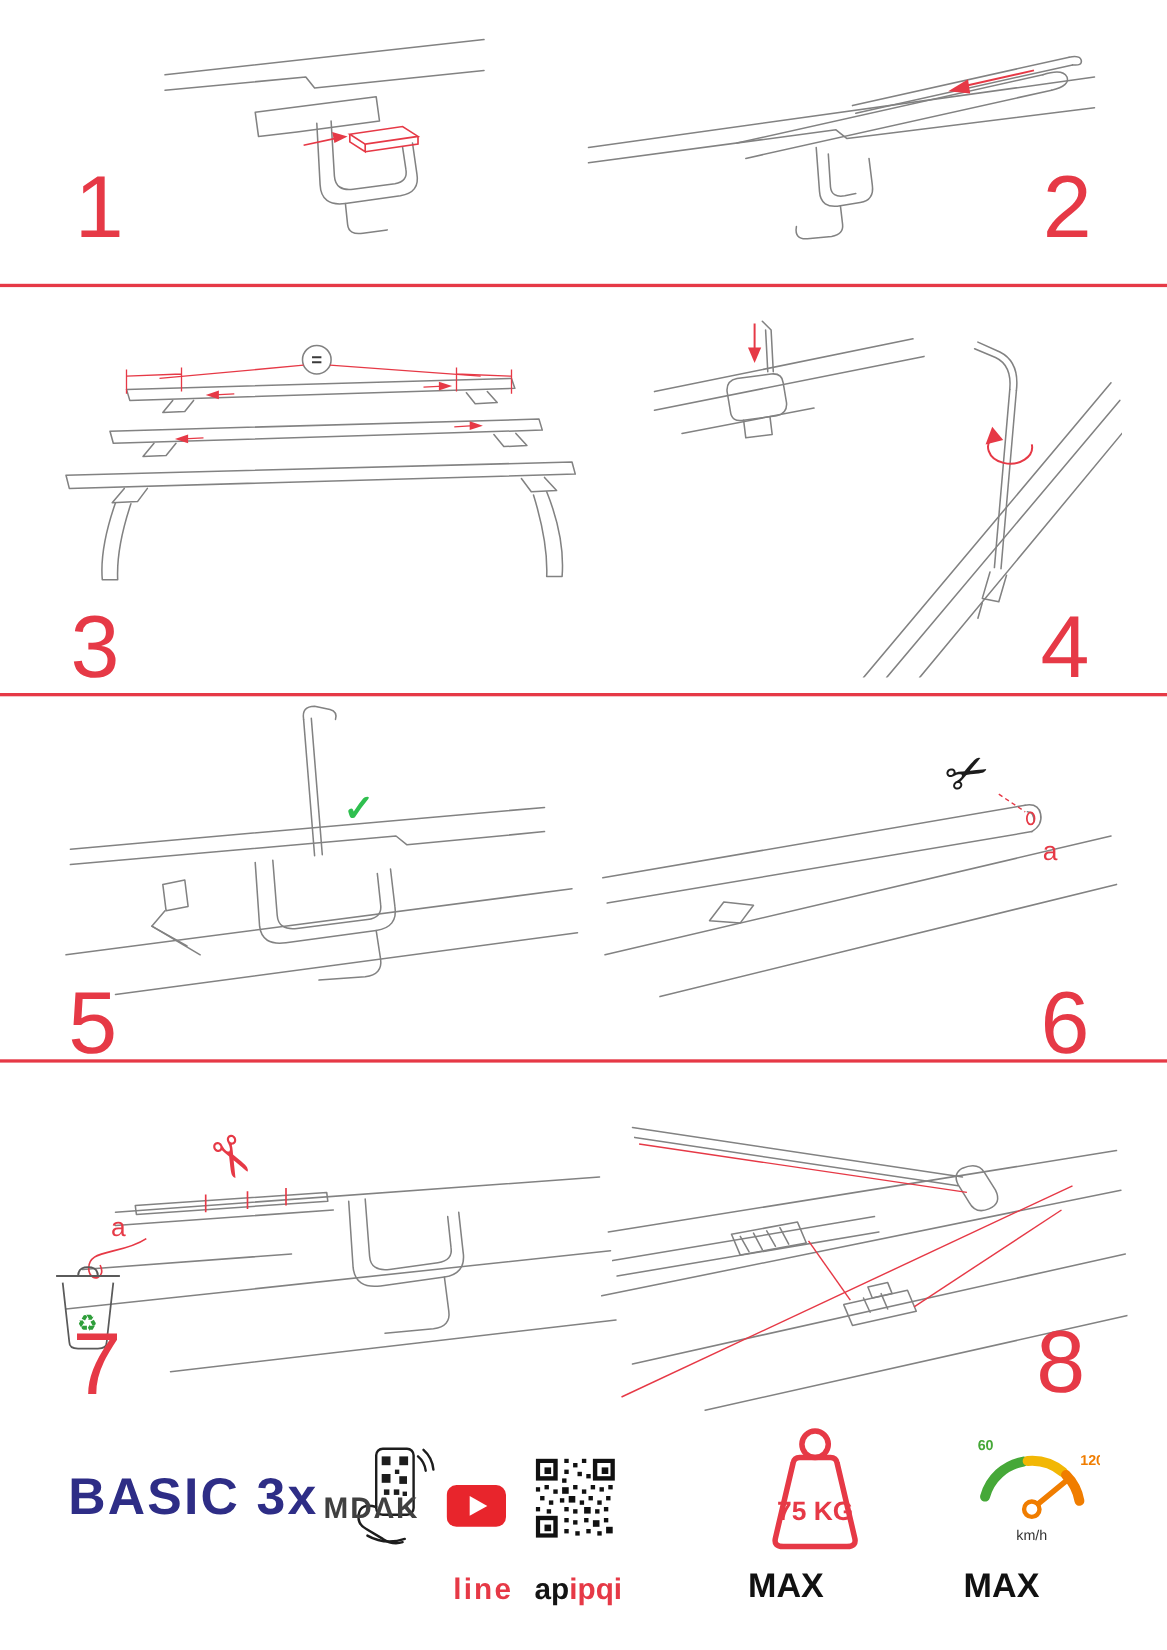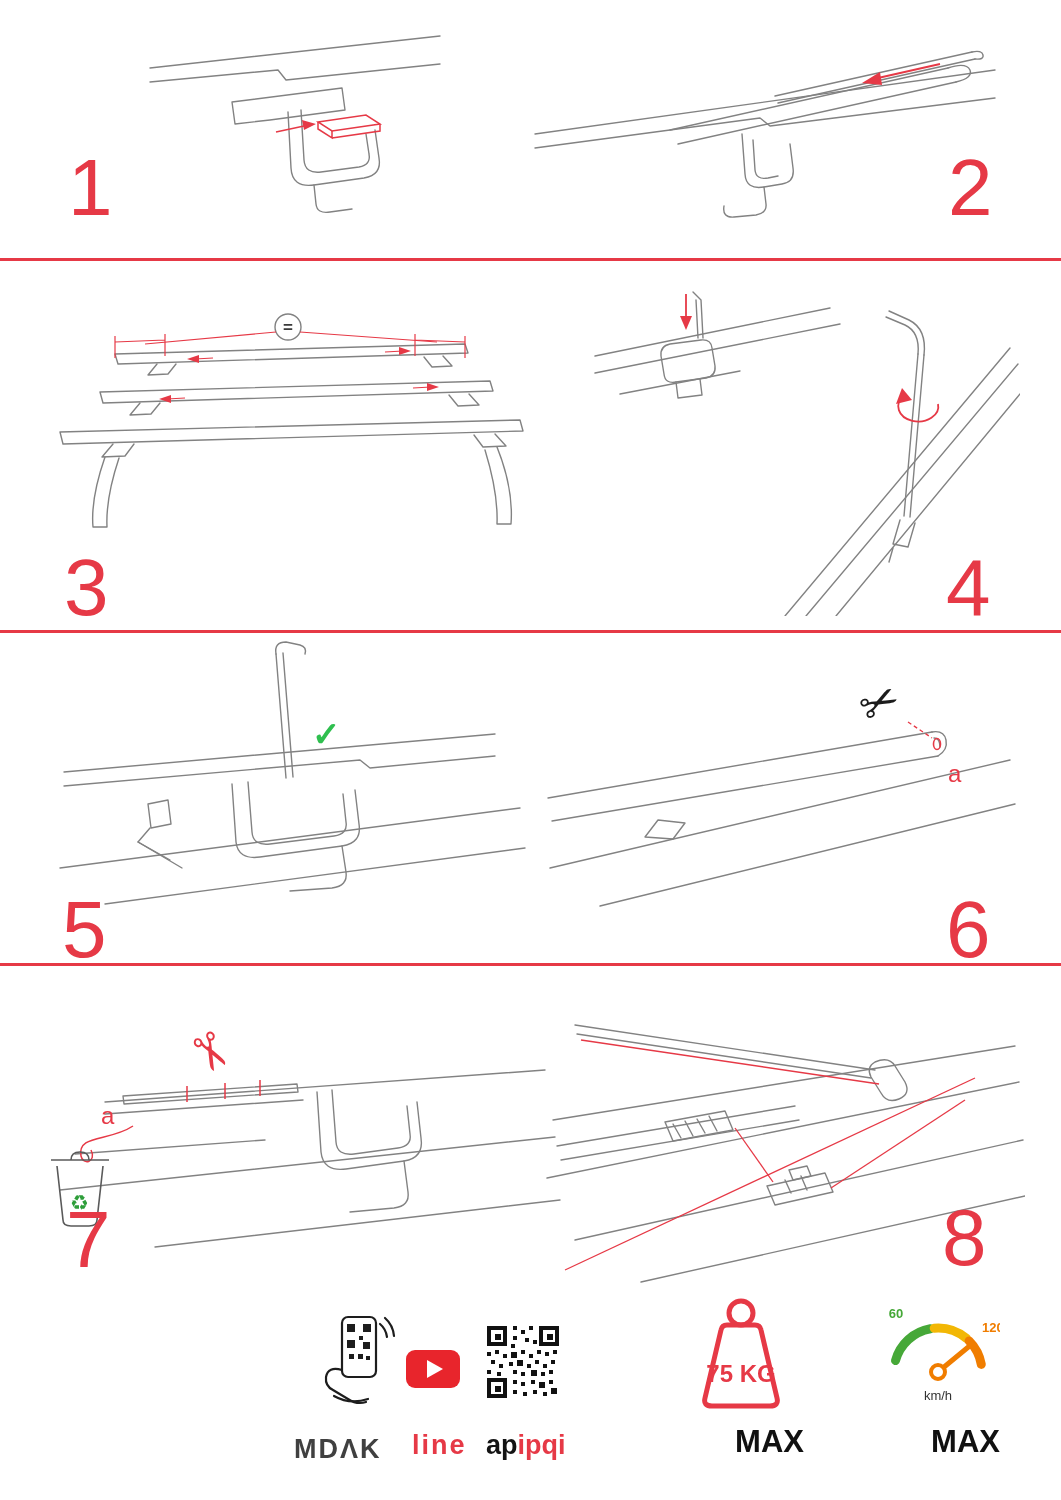--- a/index.html
+++ b/index.html
@@ -19,21 +19,21 @@
   .recycle{font-size:21px;fill:#2e9e3a}
   .weight-text{font-size:24px;font-weight:bold;fill:#e63946}
   .gauge-low{font-size:13px;font-weight:bold;fill:#46a838}
   .gauge-high{font-size:13px;font-weight:bold;fill:#f07d00}
   .gauge-unit{font-size:13px;fill:#333}
   .basic-logo{position:absolute;left:62px;top:1332px;font-size:47px;font-weight:700;color:#2e2d86;letter-spacing:2px}
   .brand-line{position:absolute;left:64px;top:1424px;font-size:29px;font-weight:700;color:#141414}
   .brand-line .red{color:#e63946}
   .logo-text{position:absolute;font-size:27px;font-weight:700;color:#404040;letter-spacing:2px}
   .logo-red{color:#e63946}
-  .max-label{position:absolute;width:124px;text-align:right;font-size:31px;font-weight:700;color:#111}
+  .max-label{position:absolute;width:124px;text-align:left;font-size:31px;font-weight:700;color:#111}
 </style>
 </head>
 <body>
 
 <div class="sheet">
 
   <div class="step-num" style="left:68px;top:148px">1</div>
 
   <svg class="abs" style="left:140px;top:20px" width="310" height="220" viewBox="0 0 310 220">
     <g stroke="#828282" stroke-width="1.4" fill="none" stroke-linejoin="round" stroke-linecap="round">
@@ -234,20 +234,21 @@
       <path d="M36,70 L334,114"></path>
       <path d="M190,158 L228,212"></path>
       <path d="M20,300 L430,108"></path>
       <path d="M286,218 L420,130"></path>
     </g>
   </svg>
 
   <div class="step-num" style="left:66px;top:1200px">7</div>
   <div class="step-num" style="left:942px;top:1198px">8</div>
 
+  <div class="basic-logo">BASIC 3x</div>
 
 
   <svg class="abs" style="left:312px;top:1312px" width="84" height="96" viewBox="0 0 84 96">
     <g stroke="#1d1d1d" stroke-width="2.2" fill="none" stroke-linecap="round" stroke-linejoin="round">
       <rect x="30" y="5" width="34" height="60" rx="6"></rect>
       <path d="M68,12 q6,5 7,13"></path>
       <path d="M73,6 q8,7 9,18"></path>
       <path d="M30,58 q-14,-4 -16,7 q-1,9 7,13 l15,9 q9,6 18,3"></path>
       <path d="M22,84 q16,9 34,3"></path>
     </g>
@@ -255,21 +256,21 @@
       <rect x="35" y="12" width="8" height="8"></rect>
       <rect x="51" y="12" width="8" height="8"></rect>
       <rect x="35" y="28" width="8" height="8"></rect>
       <rect x="47" y="24" width="4" height="4"></rect>
       <rect x="51" y="30" width="7" height="7"></rect>
       <rect x="37" y="42" width="5" height="5"></rect>
       <rect x="46" y="42" width="5" height="5"></rect>
       <rect x="54" y="44" width="4" height="4"></rect>
     </g>
   </svg>
-  <div class="logo-text" style="left:294px;top:1434px">MDΛK</div>
+  <div class="logo-text" style="left:294px;top:1356px">MDΛK</div>
 
   <svg class="abs" style="left:406px;top:1350px" width="54" height="40" viewBox="0 0 54 40">
     <rect x="0" y="0" width="54" height="38" rx="9" fill="#e8252c"></rect>
     <polygon points="21,10 21,28 37,19" fill="#ffffff"></polygon>
   </svg>
   <div class="logo-text logo-red" style="left:412px;top:1430px">line</div>
 
   <svg class="abs" style="left:487px;top:1326px" width="72" height="72" viewBox="0 0 72 72">
     <g fill="#111">
       <rect x="0" y="0" width="20" height="20"></rect>

